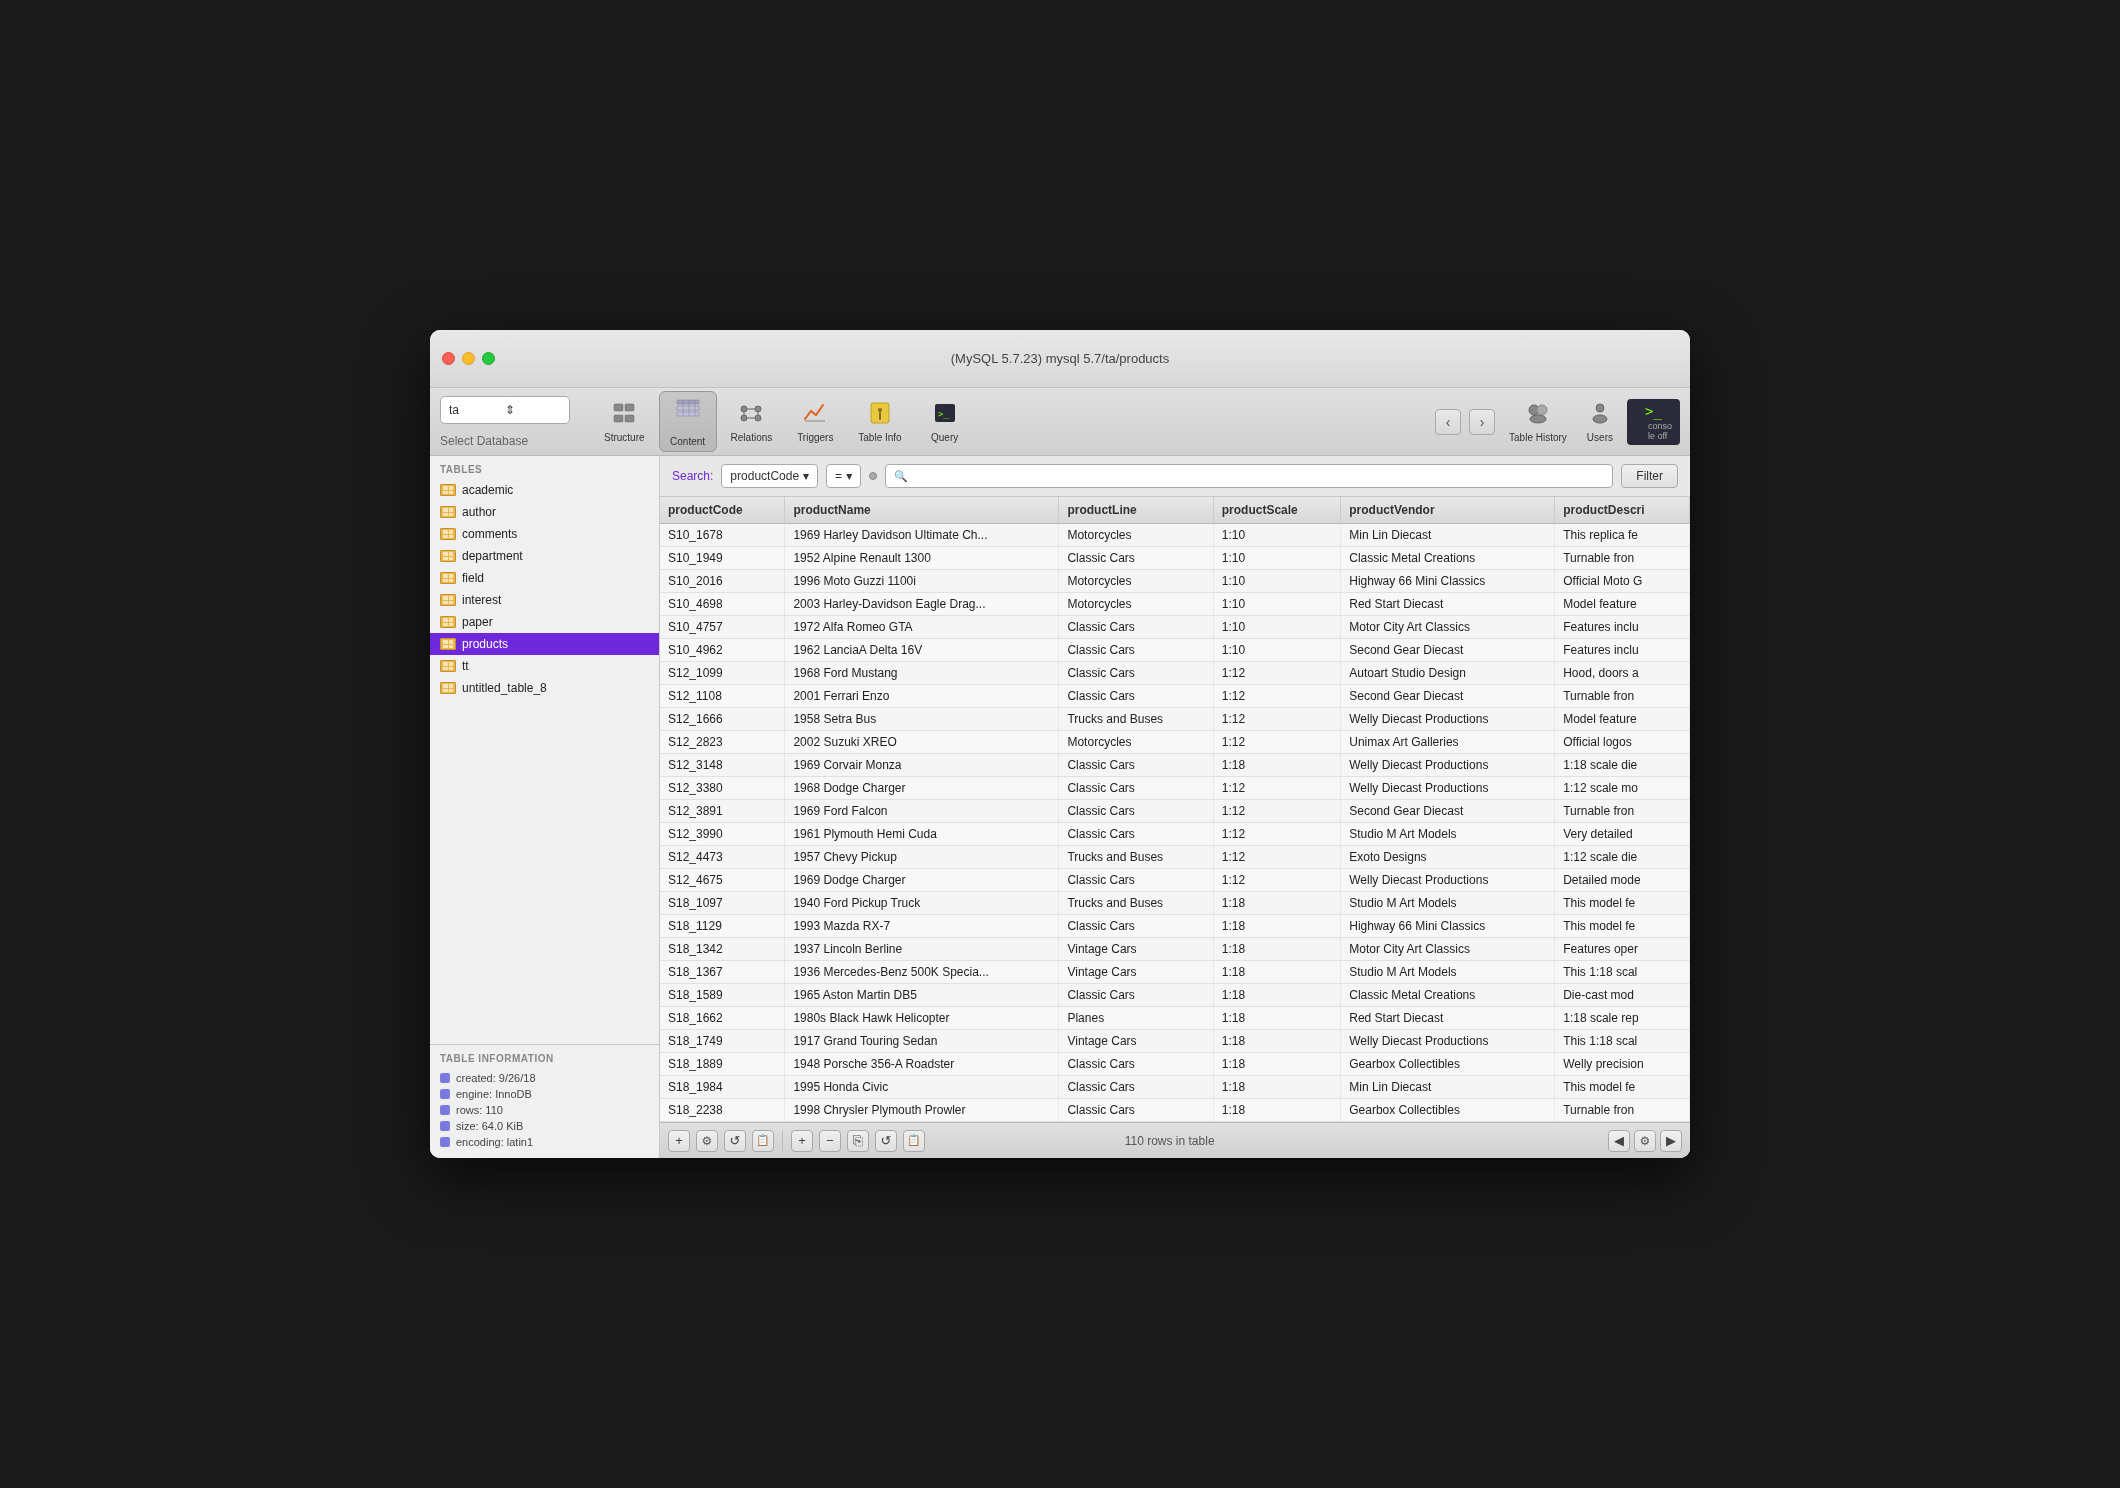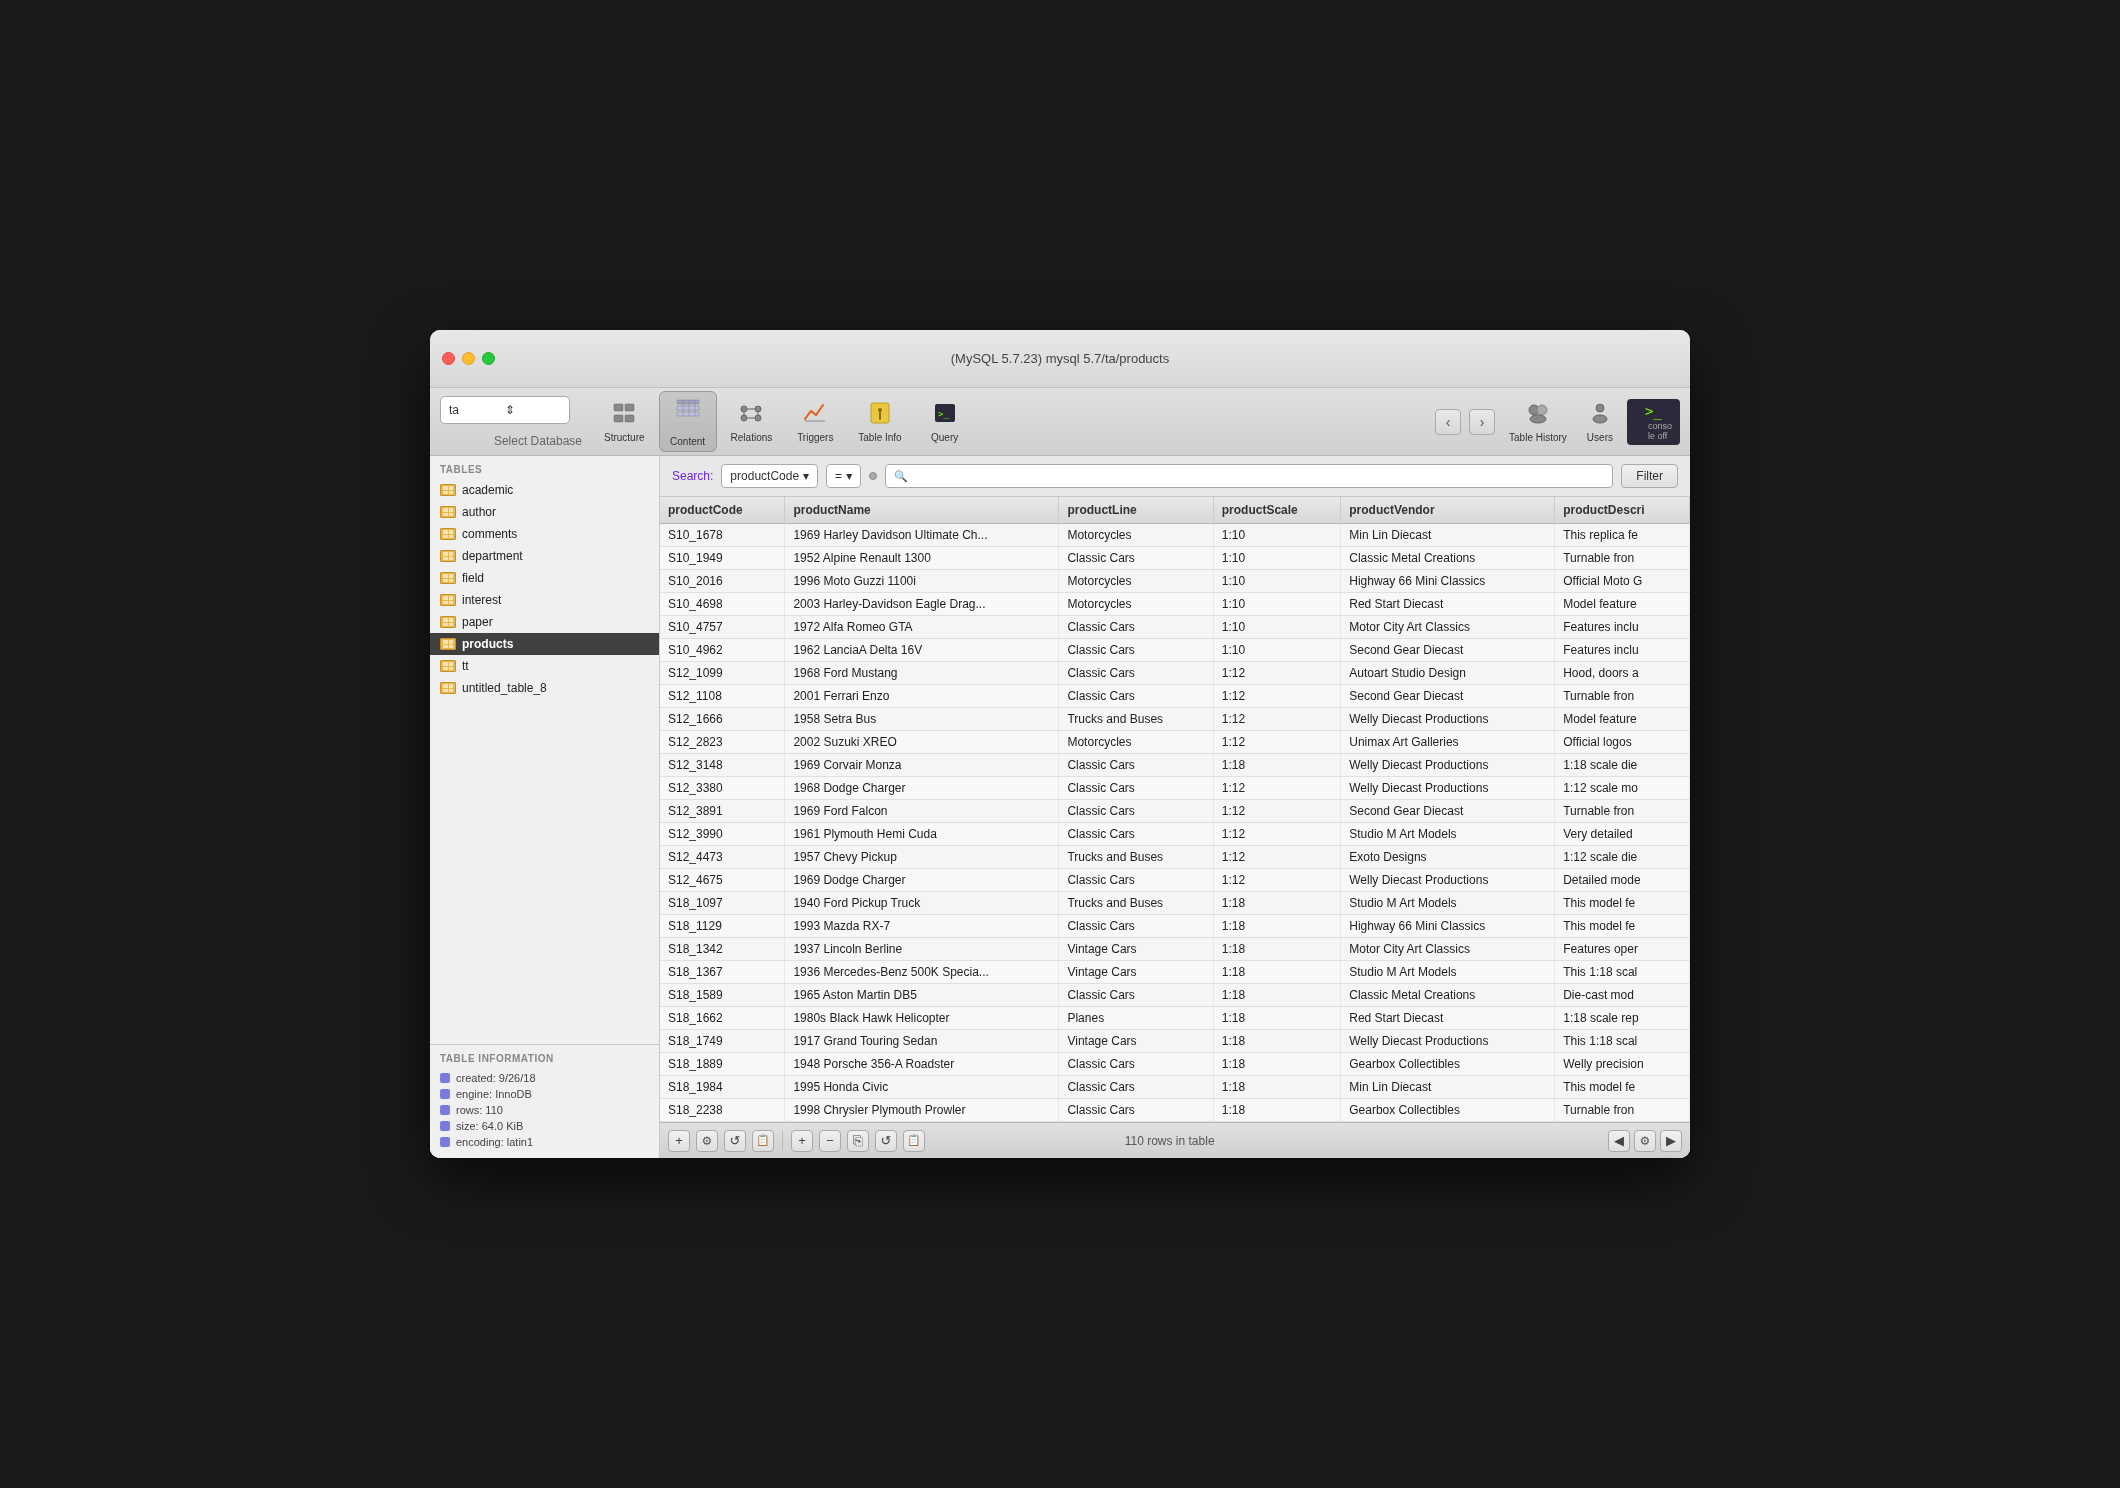--- a/index.html
+++ b/index.html
@@ -158,21 +158,21 @@
       text-transform: uppercase;
       letter-spacing: 0.5px;
     }
     .table-item {
       display: flex;
       align-items: center;
       padding: 4px 10px;
       gap: 6px;
       cursor: pointer;
     }
-    .table-item.selected { background: #404040; font-weight: bold; }
+    .table-item.selected { background: #6d28d9; }
     .table-item.selected .table-name { color: white; }
     .table-icon {
       width: 16px;
       height: 12px;
       background: #e8b84b;
       border: 1px solid #c89030;
       border-radius: 1px;
       display: flex;
       align-items: center;
       justify-content: center;
@@ -360,21 +360,21 @@
   <div class="title-bar">
     <div class="traffic-lights">
       <div class="traffic-light tl-close"></div>
       <div class="traffic-light tl-minimize"></div>
       <div class="traffic-light tl-maximize"></div>
     </div>
     <span class="title-text">(MySQL 5.7.23) mysql 5.7/ta/products</span>
   </div>
 
   <div class="toolbar">
-    <div style="display:flex;flex-direction:column;align-items:flex-end;gap:8px;margin-right:8px;">
+    <div style="display:flex;flex-direction:column;align-items:flex-start;gap:8px;margin-right:8px;">
       <div class="db-selector">
         <span>ta</span>
         <span class="db-selector-arrow">⇕</span>
       </div>
       <div class="db-label">Select Database</div>
     </div>
 
     <div class="toolbar-btn">
       <span class="icon">
         <svg width="24" height="24" viewBox="0 0 24 24" fill="none">

